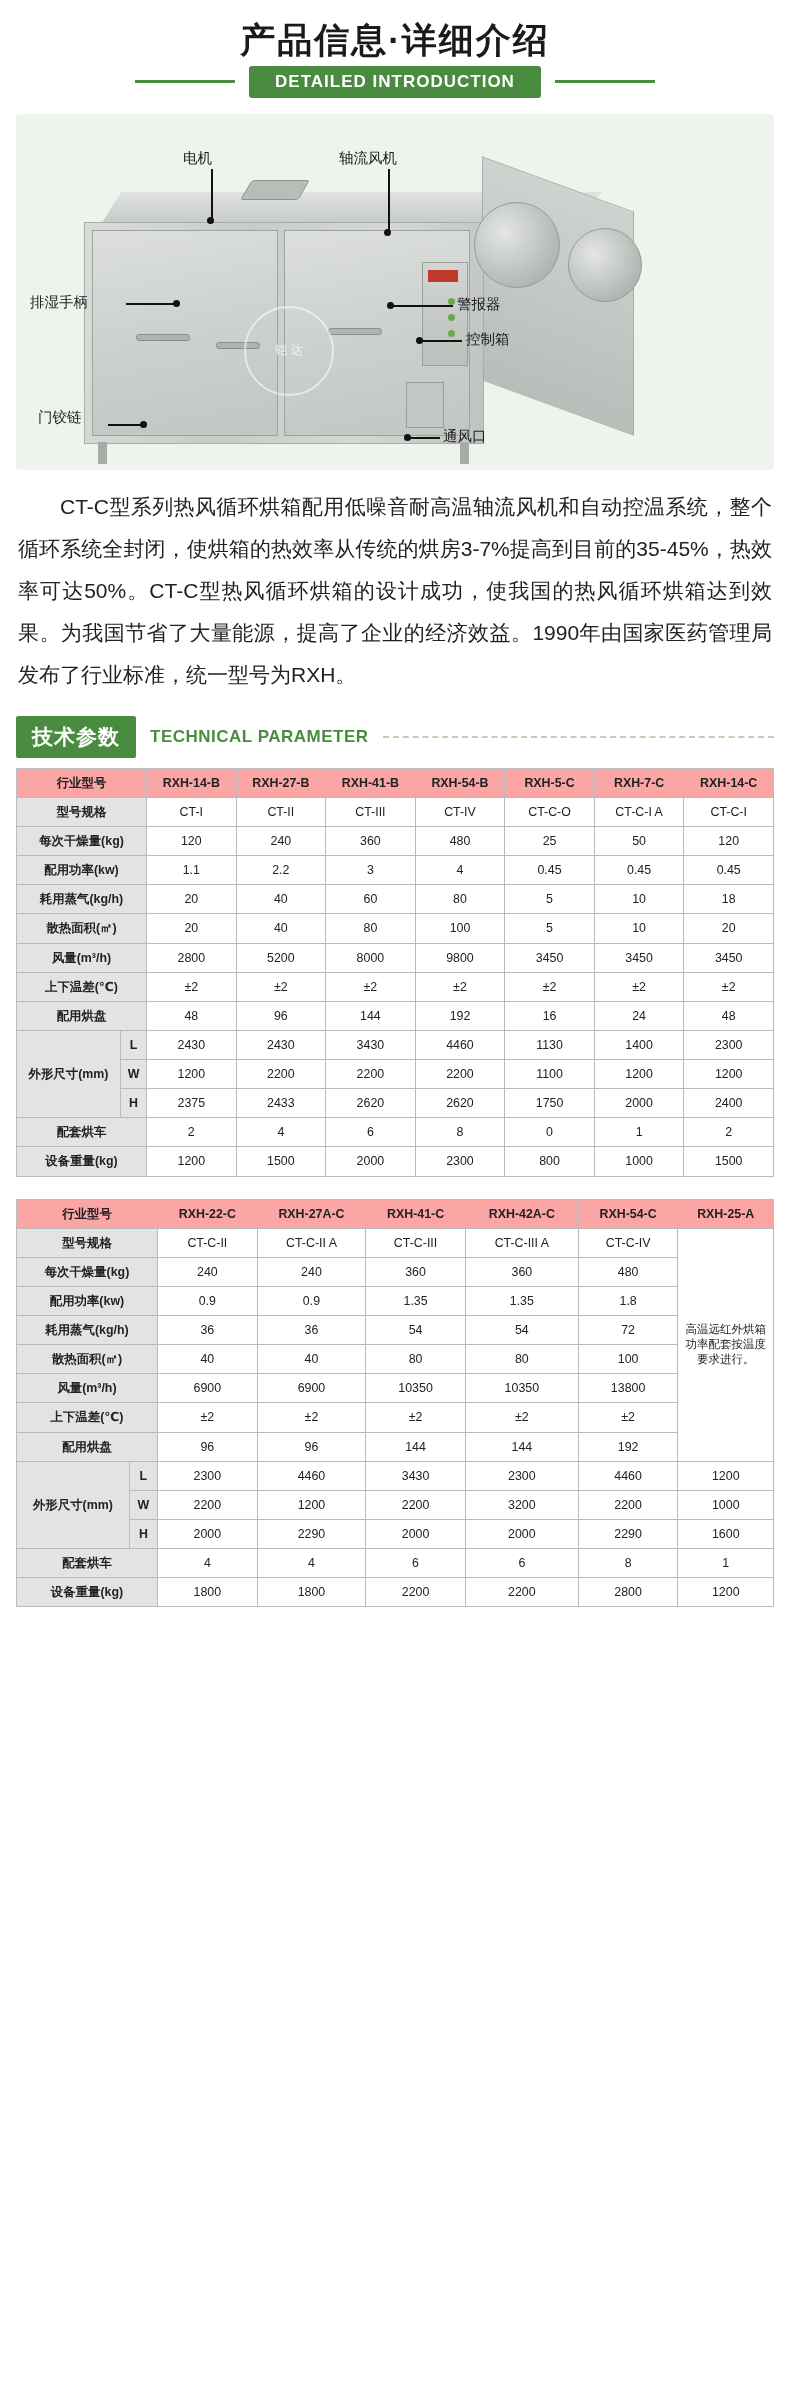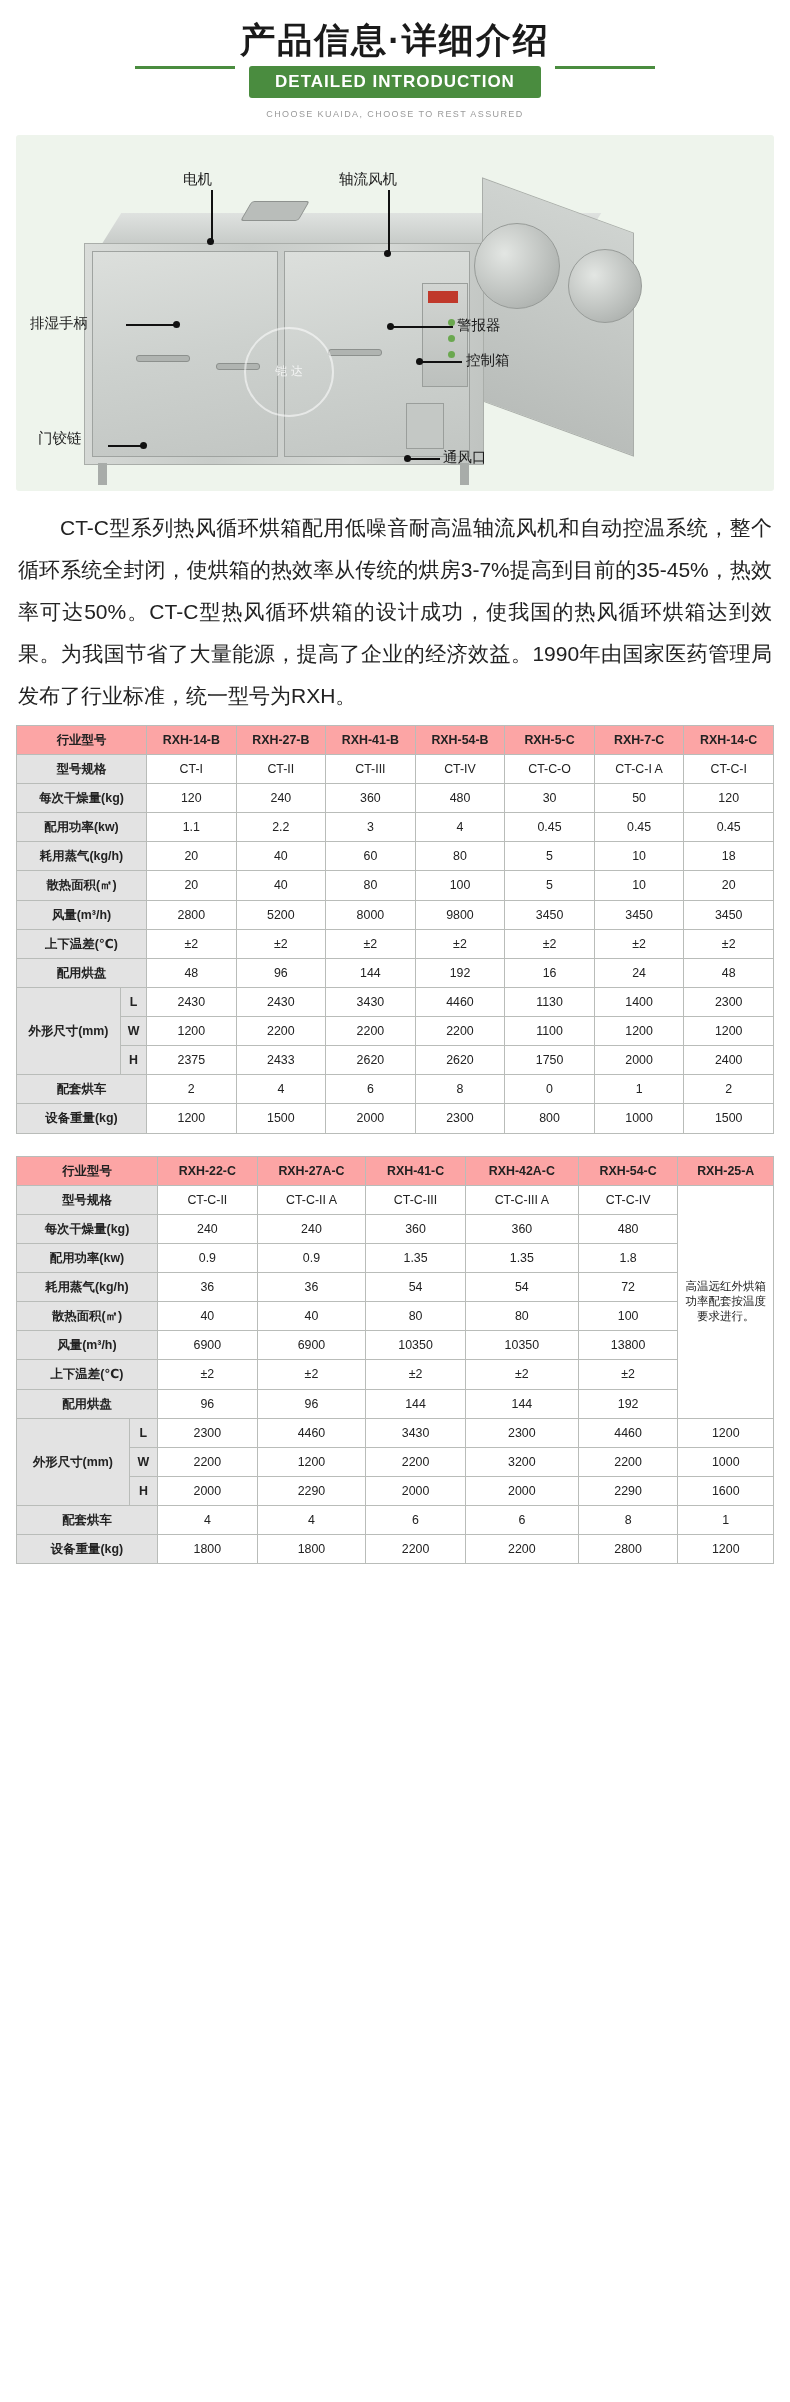--- a/index.html
+++ b/index.html
@@ -15,21 +15,21 @@
   
   .hdr { padding: 18px 0 6px 0; text-align: center; }
   .hdr-title {
     font-size: 35px;
     font-weight: bold;
     color: #1a1a1a;
     letter-spacing: 2px;
     line-height: 1.25;
   }
   .hdr-row {
-    display: flex; align-items: flex-start; justify-content: center; gap: 14px;
+    display: flex; align-items: center; justify-content: center; gap: 14px;
     margin-top: 4px;
   }
   .hdr-rule-line { height: 3px; background: #4a8c3f; width: 100px; }
   .hdr-sub {
     display: inline-block;
     background: #4a8c3f;
     color: #fff;
     font-size: 17px;
     font-weight: bold;
     letter-spacing: 1px;
@@ -189,21 +189,20 @@
 
 <div class="page">
 
   <div class="hdr">
     <div class="hdr-title">产品信息·详细介绍</div>
     <div class="hdr-row">
       <div class="hdr-rule-line"></div>
       <div class="hdr-sub">DETAILED INTRODUCTION</div>
       <div class="hdr-rule-line"></div>
     </div>
-    <div class="hdr-sub2">CHOOSE KUAIDA, CHOOSE TO REST ASSURED</div>
   </div>
 
   <div class="hero">
 
     <div class="hero-photo">
       <div class="mach-top"></div>
       <div class="mach-side"></div>
       <div class="mach-body"></div>
 
       <div class="mach-door d1"></div>
@@ -255,20 +254,25 @@
     <div class="lead" style="left:110px; top:189px; width:50px; height:2px;"></div>
     <div class="dot" style="left:157px; top:186px;"></div>
 
     <div class="lbl" style="left:22px; top:294px;">门铰链</div>
     <div class="lead" style="left:92px; top:310px; width:34px; height:2px;"></div>
     <div class="dot" style="left:124px; top:307px;"></div>
   </div>
 
   <p class="para">CT-C型系列热风循环烘箱配用低噪音耐高温轴流风机和自动控温系统，整个循环系统全封闭，使烘箱的热效率从传统的烘房3-7%提高到目前的35-45%，热效率可达50%。CT-C型热风循环烘箱的设计成功，使我国的热风循环烘箱达到效果。为我国节省了大量能源，提高了企业的经济效益。1990年由国家医药管理局发布了行业标准，统一型号为RXH。</p>
 
+  <div class="sec">
+    <div class="sec-cn">技术参数</div>
+    <div class="sec-en">TECHNICAL PARAMETER</div>
+    <div class="sec-dash"></div>
+  </div>
 
   <div class="tbl-wrap">
     <table class="spec">
       <colgroup>
         <col style="width:104px">
           <col style="width:26px">
         <col>
           <col>
           <col>
           <col>
@@ -296,21 +300,21 @@
           <td>CT-C-O</td>
           <td>CT-C-I A</td>
           <td>CT-C-I</td>
         </tr>
         <tr>
           <td colspan="2" class="rowhead">每次干燥量(kg)</td>
           <td>120</td>
           <td>240</td>
           <td>360</td>
           <td>480</td>
-          <td>30</td>
+          <td>25</td>
           <td>50</td>
           <td>120</td>
         </tr>
         <tr>
           <td colspan="2" class="rowhead">配用功率(kw)</td>
           <td>1.1</td>
           <td>2.2</td>
           <td>3</td>
           <td>4</td>
           <td>0.45</td>

